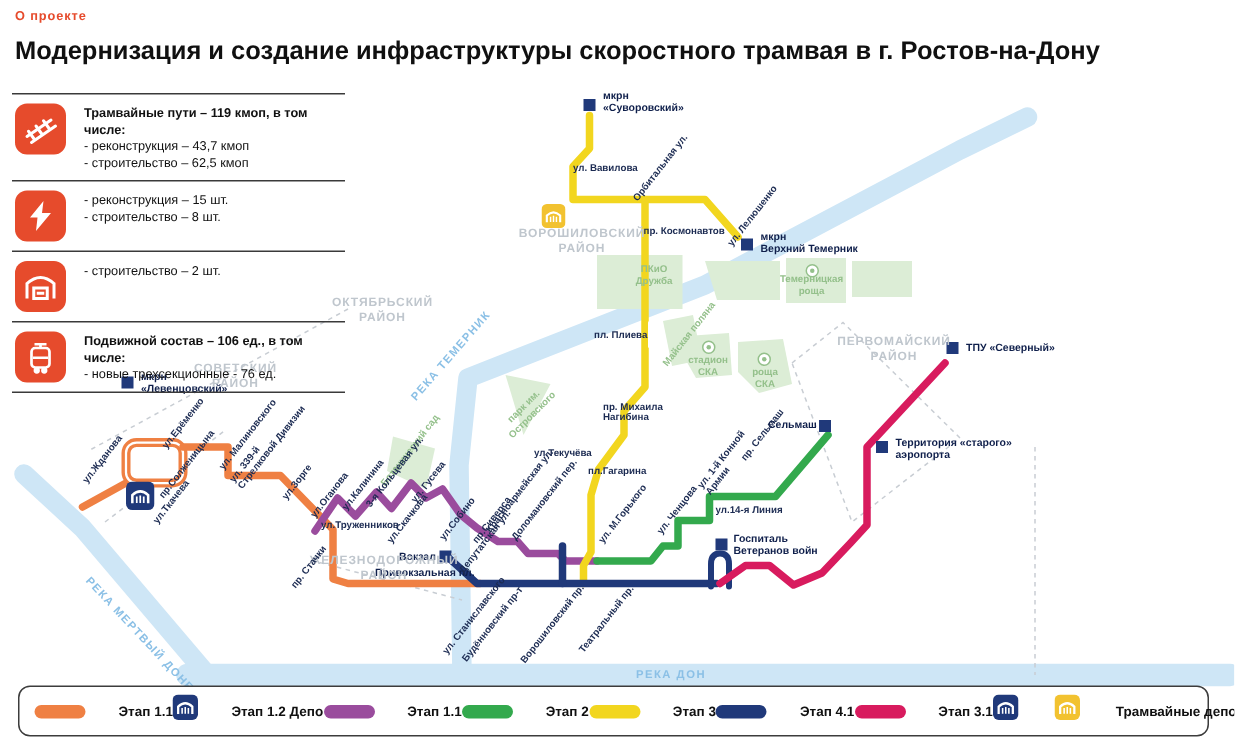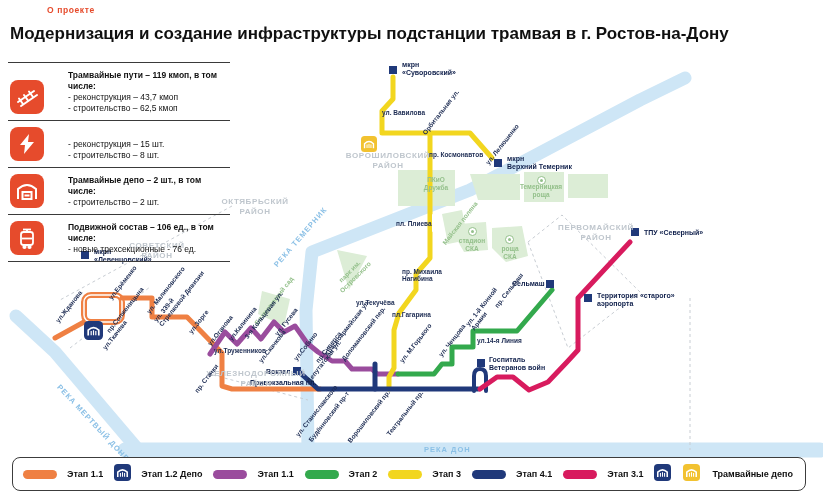--- a/index.html
+++ b/index.html
@@ -1,23 +1,23 @@
 <!DOCTYPE html>
 <html><head>
 <meta charset="utf-8">
 <style>
   html,body{margin:0;padding:0;background:#fff;}
   #page{position:relative;width:823px;height:500px;background:#fff;overflow:hidden;
         font-family:"Liberation Sans",sans-serif;border-bottom:2px solid #cfcfcf;}
   
-  #breadcrumb{position:absolute;left:10px;top:5px;font-size:8.5px;font-weight:700;color:#E64B2C;letter-spacing:.6px;cursor:pointer;margin-left:37px;}
+  #breadcrumb{position:absolute;left:10px;top:5px;font-size:8.5px;font-weight:700;color:#E64B2C;letter-spacing:.6px;cursor:pointer;}
   #title{position:absolute;left:10px;top:24px;font-size:17px;font-weight:700;color:#101010;width:810px;}
   
   #info-panel{position:absolute;left:8px;top:62px;width:222px;}
-  .info-row{display:flex;gap:24px;align-items:flex-end;border-top:1px solid #3a3a3a;padding:6px 0 6px 2px;}
+  .info-row{display:flex;gap:12px;align-items:flex-start;border-top:1px solid #3a3a3a;padding:6px 0 6px 2px;}
   .info-row:last-child{border-bottom:1px solid #3a3a3a;}
   .info-icon{flex:0 0 34px;width:34px;height:34px;border-radius:8px;background:#E64B2C;display:flex;align-items:center;justify-content:center;}
   .info-text{font-size:8.5px;line-height:1.3;color:#111;padding-top:1px;}
   .info-text .t{font-weight:700;}
   
   #map{position:absolute;left:0;top:55px;width:823px;height:445px;}
   #map svg{position:absolute;left:0;top:0;}
   .ml{position:absolute;white-space:pre-line;line-height:1.15;}
   .street{font-size:6.5px;font-weight:700;color:#1c2b52;}
   .district{font-size:8px;font-weight:600;color:#bfc6cd;letter-spacing:.6px;text-align:center;line-height:1.25;}
@@ -25,30 +25,30 @@
   .park-label{font-size:6.5px;font-weight:700;color:#94c08b;text-align:center;line-height:1.2;}
   .marker{font-size:7px;font-weight:700;color:#0f1f4b;}
   .sq{position:absolute;width:8px;height:8px;background:#20397A;}
   .depot{position:absolute;border-radius:4px;display:flex;align-items:center;justify-content:center;}
   .park-ico{position:absolute;width:9px;height:9px;border-radius:50%;background:#fff;border:1px solid #94c08b;box-sizing:border-box;}
   .park-ico::after{content:"";position:absolute;left:2px;top:2px;width:3px;height:3px;border-radius:50%;background:#94c08b;}
   
   #legend{position:absolute;left:12px;top:457px;width:794px;height:34px;background:#fff;border:1px solid #3c3c3c;
           border-radius:8px;display:flex;align-items:center;padding:0 12px 0 10px;box-sizing:border-box;
           justify-content:space-between;z-index:5;}
-  .leg-item{display:flex;align-items:center;gap:10px;}
+  .leg-item{display:flex;align-items:center;gap:22px;}
   .leg-label{font-size:9px;font-weight:700;color:#101010;white-space:nowrap;}
   .pill{width:34px;height:9px;border-radius:5px;}
 </style>
 </head>
 <body>
 
 <div id="page">
   <div id="breadcrumb">О проекте</div>
-  <div id="title">Модернизация и создание инфраструктуры подстанции трамвая в г. Ростов-на-Дону</div>
+  <div id="title">Модернизация и создание инфраструктуры скоростного трамвая в г. Ростов-на-Дону</div>
   <div id="map">
       <svg width="823" height="445" viewBox="0 55 823 445">
         <path d="M685,78 L640,100 L470,190 L312,252 L306,310 L308,450" fill="none" stroke="#CEE6F6" stroke-width="13" stroke-linejoin="round" stroke-linecap="round"></path>
         <path d="M16,316 L55,352 L140,452" fill="none" stroke="#CEE6F6" stroke-width="13" stroke-linejoin="round" stroke-linecap="round"></path>
         <path d="M125,450 L820,450" fill="none" stroke="#CEE6F6" stroke-width="15" stroke-linejoin="round" stroke-linecap="round"></path>
         <polygon points="398,170 455,170 455,206 398,206" fill="#DCEDD6"></polygon>
         <polygon points="470,174 520,174 520,200 478,200" fill="#DCEDD6"></polygon>
         <polygon points="524,172 564,172 564,202 524,202" fill="#DCEDD6"></polygon>
         <polygon points="568,174 608,174 608,198 568,198" fill="#DCEDD6"></polygon>
         <polygon points="458,224 486,222 488,250 464,252 456,238" fill="#DCEDD6"></polygon>
@@ -213,21 +213,20 @@
         <div class="info-icon">
           <svg width="24" height="24" viewBox="0 0 24 24">
             <g fill="none" stroke="#fff" stroke-width="2">
               <path d="M3,20 V10 Q12,2 21,10 V20"></path>
               <rect x="7.5" y="13" width="9" height="7"></rect>
               <path d="M9.5,16.5 H14.5"></path>
             </g>
           </svg>
         </div>
         <div class="info-text">
-          <div class="t">Трамвайные депо – 2 шт., в том числе:</div>
           <div>- строительство – 2 шт.</div>
         </div>
       </div>
       <div class="info-row">
         <div class="info-icon">
           <svg width="24" height="24" viewBox="0 0 24 24">
             <g fill="none" stroke="#fff" stroke-width="1.8">
               <path d="M8,3.5 H16"></path>
               <path d="M12,3.5 V6"></path>
               <rect x="6" y="6" width="12" height="13" rx="2.5"></rect>

